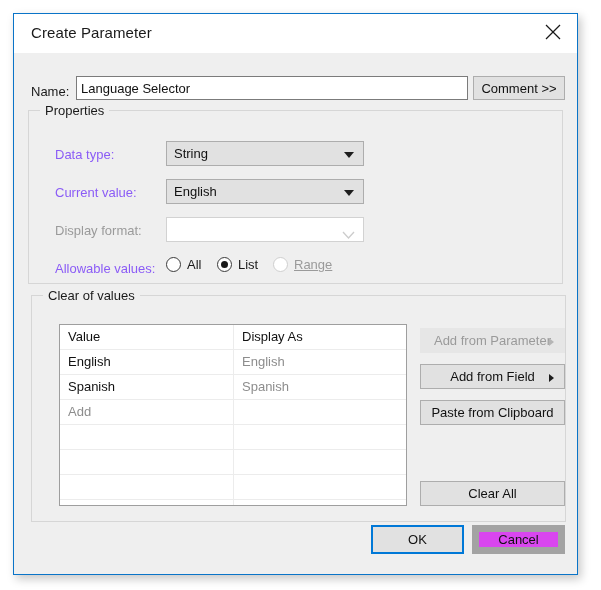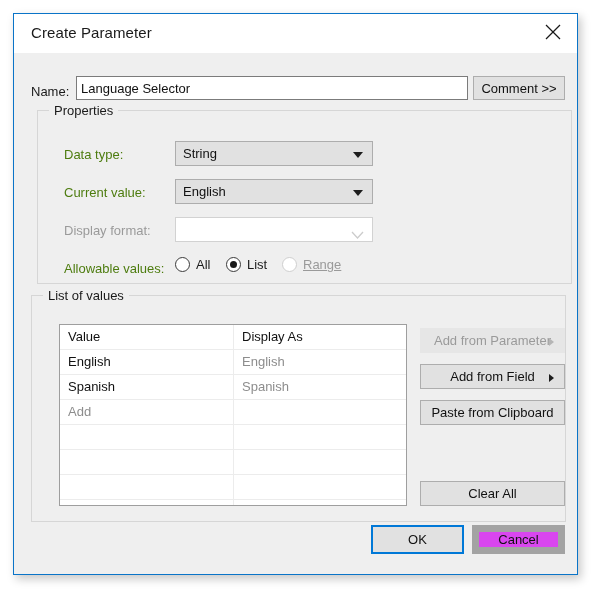--- a/index.html
+++ b/index.html
@@ -106,28 +106,28 @@
     position: absolute;
     top: -8px;
     left: 11px;
     background: #efefef;
     padding: 0 5px;
     font-size: 13px;
     color: #1a1a1a;
     white-space: nowrap;
   }
 
-  #properties-group { left: 23px; top: 96px; width: 535px; height: 174px; }
+  #properties-group { left: 14px; top: 96px; width: 535px; height: 174px; }
   #list-group       { left: 17px; top: 281px; width: 535px; height: 227px; }
 
   
   .prop-label {
     position: absolute;
     font-size: 13px;
-    color: #4d7c0f;
+    color: #8b5cf6;
     white-space: nowrap;
   }
   .prop-label.disabled { color: #9a9a9a; }
 
   #label-datatype   { left: 26px; top: 36px; }
   #label-current    { left: 26px; top: 74px; }
   #label-display    { left: 26px; top: 112px; }
   #label-allowable  { left: 26px; top: 150px; }
 
   .combo {
@@ -390,21 +390,21 @@
         <span class="radio-text">List</span>
       </div>
       <div class="radio-item" id="radio-range">
         <span class="radio-circle disabled"></span>
         <span class="radio-text disabled">Range</span>
       </div>
     </div>
   </div>
 
   <div class="groupbox" id="list-group">
-    <div class="groupbox-label">List of values</div>
+    <div class="groupbox-label">Clear of values</div>
 
     <div id="values-table">
       <div class="vt-row">
         <span class="vt-divider"></span>
         <span class="vt-cell col1 tx-dark">Value</span>
         <span class="vt-cell col2 tx-dark">Display As</span>
       </div>
       <div class="vt-row">
         <span class="vt-divider"></span>
         <span class="vt-cell col1 tx-dark">English</span>

